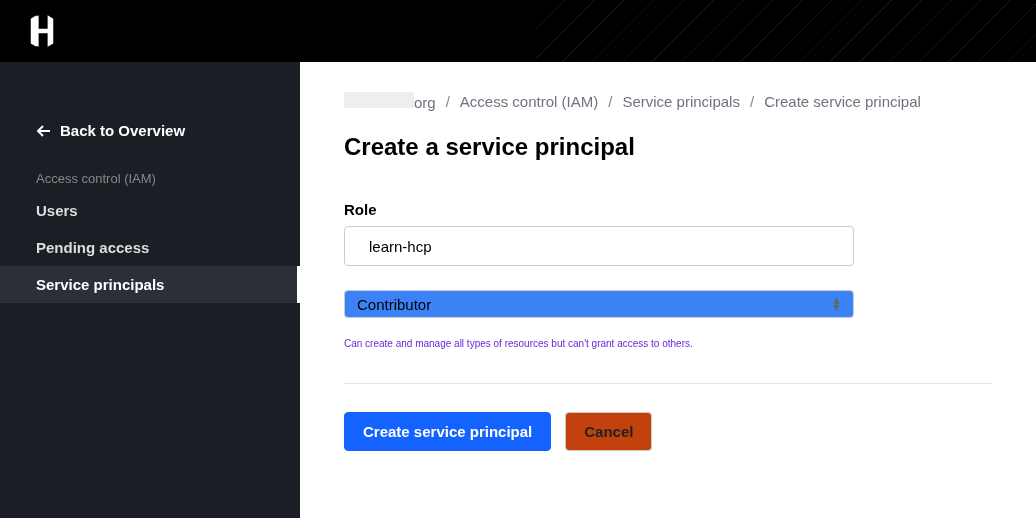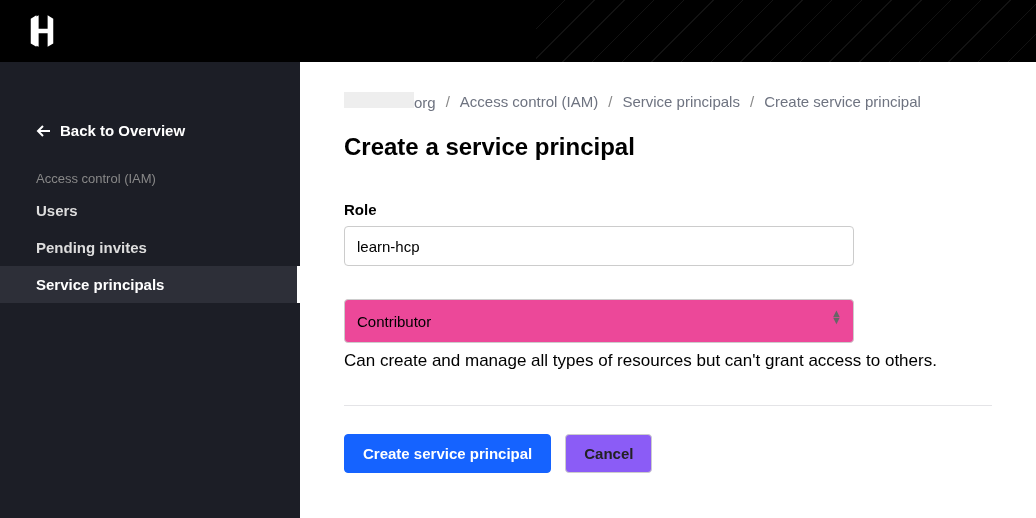--- a/index.html
+++ b/index.html
@@ -111,54 +111,53 @@
       font-size: 15px;
       margin-bottom: 8px;
       display: block;
       color: #000;
     }
     .text-input {
       width: 510px;
       height: 40px;
       border: 1px solid #ccc;
       border-radius: 4px;
-      padding: 0 12px;
+      padding: 0 24px;
       font-size: 15px;
       color: #000;
     }
     .select-wrapper {
       position: relative;
       width: 510px;
     }
     .select-input {
       width: 100%;
-      height: 44px;
+      height: 28px;
       border: 1px solid #ccc;
       border-radius: 4px;
       padding: 0 12px;
       font-size: 15px;
-      background: #ec4899;
+      background: #3b82f6;
       appearance: none;
       cursor: pointer;
-      margin-top: 9px;
     }
     .select-arrows {
       position: absolute;
       right: 12px;
       top: 50%;
       transform: translateY(-50%);
       pointer-events: none;
       font-size: 11px;
       color: #666;
       line-height: 7px;
     }
     .help-text {
-      color: #000000;
-      font-size: 17px;
-      margin-top: 8px;
+      color: #6d28d9;
+      font-size: 10px;
+      margin-top: 20px;
     }
     hr {
       border: none;
       border-top: 1px solid #e4e4e7;
       margin: 34px 0 28px;
     }
     .button-row { display: flex; gap: 14px; }
     .btn {
       padding: 10px 18px;
       font-size: 15px;
@@ -166,21 +165,21 @@
       border-radius: 4px;
       cursor: pointer;
       border: 1px solid transparent;
     }
     .btn-primary {
       background: #1563ff;
       color: #fff;
       border-color: #1563ff;
     }
     .btn-secondary {
-      background: #8b5cf6;
+      background: #c2410c;
       color: #222;
       border-color: #ccc;
     }
   </style>
 </head>
 <body>
 
 <div class="header">
   <div class="logo">
     <svg viewBox="0 0 32 32" fill="currentColor">
@@ -195,21 +194,21 @@
       <svg viewBox="0 0 16 14" fill="none" stroke="currentColor" stroke-width="2">
           <path d="M14 7H2M7 2L2 7l5 5"></path>
         </svg>
       <span>Back to Overview</span>
     </div>
     <div class="sidebar-section">Access control (IAM)</div>
     <div class="sidebar-item">
       <span>Users</span>
     </div>
     <div class="sidebar-item">
-      <span>Pending invites</span>
+      <span>Pending access</span>
     </div>
     <div class="sidebar-item active">
       <span>Service principals</span>
     </div>
   </div>
 
   <div class="main">
     <div class="breadcrumb">
       <span><span class="breadcrumb-redacted"></span><span>org</span></span>
       <span class="breadcrumb-sep">/</span>

